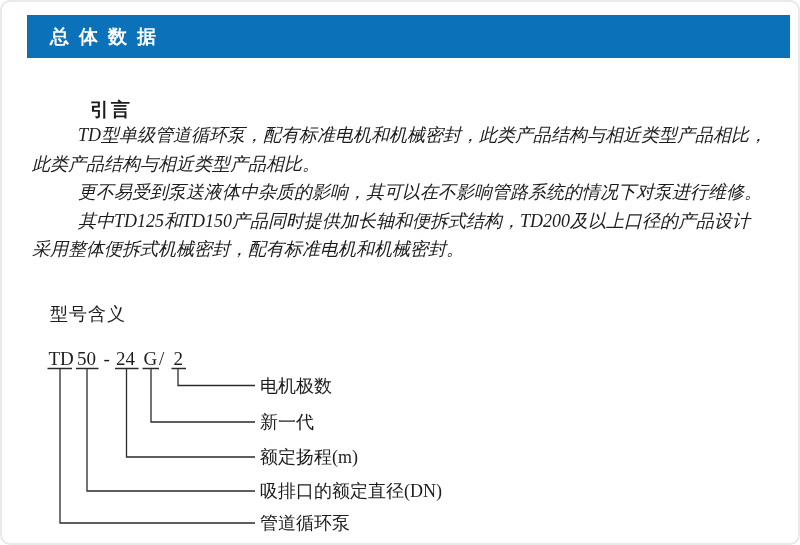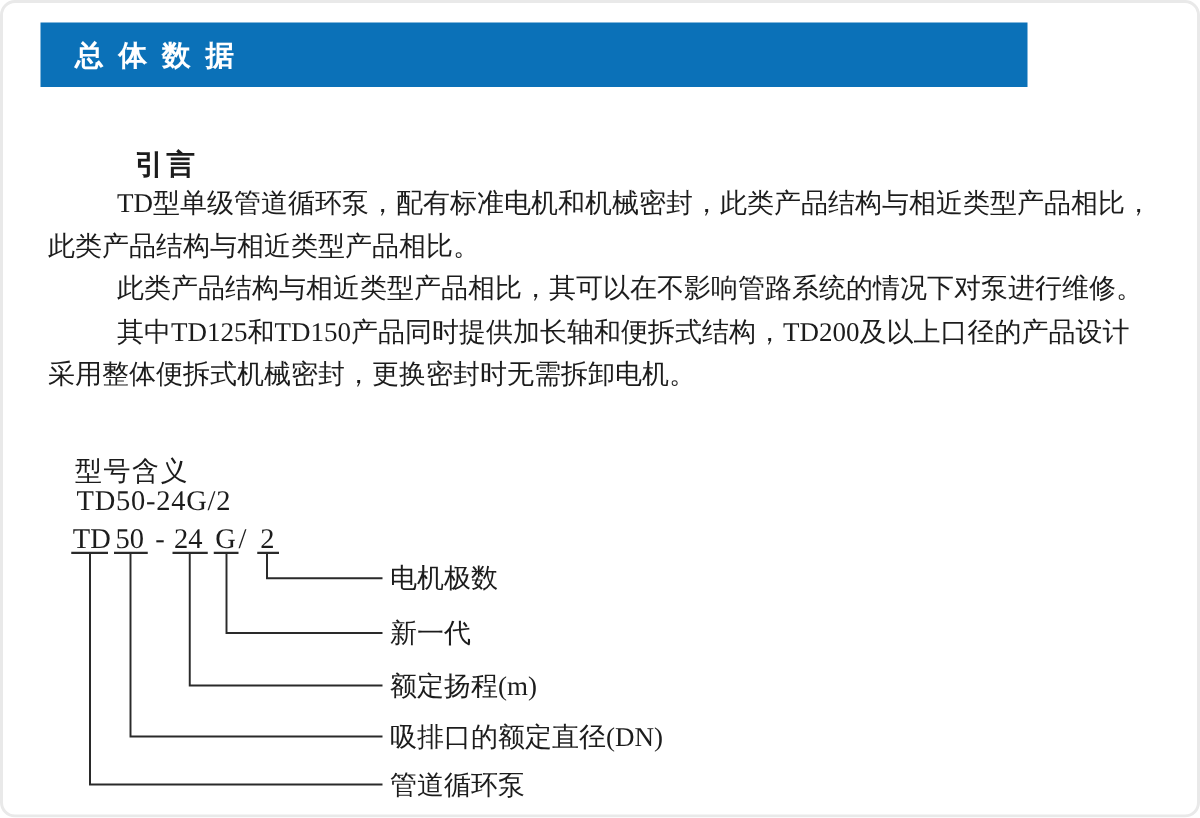--- a/index.html
+++ b/index.html
@@ -2,35 +2,35 @@
 <html><head>
 <meta charset="utf-8">
 <style>
   html,body{margin:0;padding:0;background:#fff;}
   .page{
     position:relative;width:800px;height:545px;background:#ffffff;
     box-sizing:border-box;border:2px solid #e9e9e9;border-radius:10px;
     overflow:hidden;font-family:"Liberation Serif","DejaVu Serif",serif;color:#1c1c1c;
   }
   .header-bar{
-    position:absolute;left:25px;top:13px;width:658px;height:43px;
+    position:absolute;left:25px;top:13px;width:763px;height:43px;
     background:#0b71b8;display:flex;align-items:center;
   }
   .header-title{
     color:#ffffff;font-family:"Liberation Sans","DejaVu Sans",sans-serif;
     font-weight:bold;font-size:19px;letter-spacing:10px;padding-left:23px;white-space:nowrap;
   }
   .intro-heading{
     position:absolute;left:48px;top:95px;
     font-family:"Liberation Sans","DejaVu Sans",sans-serif;
     font-weight:bold;font-size:19px;letter-spacing:2px;margin-left:40px;
   }
   .intro-text{
     position:absolute;left:30px;top:119px;width:748px;
-    font-size:18px;line-height:28.5px;
+    font-size:18px;line-height:28.5px;font-style:italic;
   }
   .intro-text p{margin:0;padding:0;}
   .line{display:block;white-space:nowrap;}
   .indent{padding-left:46px;}
   .model-heading{
     position:absolute;left:48px;top:300px;
     font-family:"Liberation Sans","DejaVu Sans",sans-serif;
     font-weight:normal;font-size:18px;letter-spacing:1px;
   }
   .model-code{
@@ -52,30 +52,29 @@
   </div>
 
   <div class="intro-heading">引言</div>
 
   <div class="intro-text">
     <p>
       <span class="line indent">TD型单级管道循环泵，配有标准电机和机械密封，此类产品结构与相近类型产品相比，</span>
       <span class="line">此类产品结构与相近类型产品相比。</span>
     </p>
     <p>
-      <span class="line indent">此类产品结构与相近类型产品相比，其可以在不影响管路系统的情况下对泵进行维修。</span>
+      <span class="line indent">更不易受到泵送液体中杂质的影响，其可以在不影响管路系统的情况下对泵进行维修。</span>
     </p>
     <p>
       <span class="line indent">其中TD125和TD150产品同时提供加长轴和便拆式结构，TD200及以上口径的产品设计</span>
-      <span class="line">采用整体便拆式机械密封，更换密封时无需拆卸电机。</span>
+      <span class="line">采用整体便拆式机械密封，配有标准电机和机械密封。</span>
     </p>
   </div>
 
   <div class="model-heading">型号含义</div>
-  <div class="model-code">TD50-24G/2</div>
 
   <svg class="model-diagram" width="520" height="205" viewBox="0 0 520 205">
 
     <text class="seg-text" x="46.5" y="23">TD</text>
     <text class="seg-text" x="75" y="23">50</text>
     <text class="seg-text" x="101.5" y="23">-</text>
     <text class="seg-text" x="114" y="23">24</text>
     <text class="seg-text" x="141.5" y="23">G</text>
     <text class="seg-text" x="157" y="23">/</text>
     <text class="seg-text" x="171.5" y="23">2</text>

